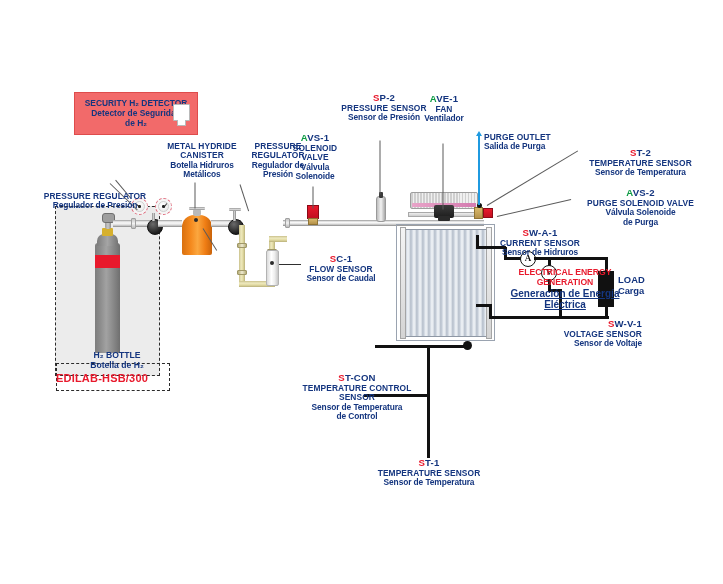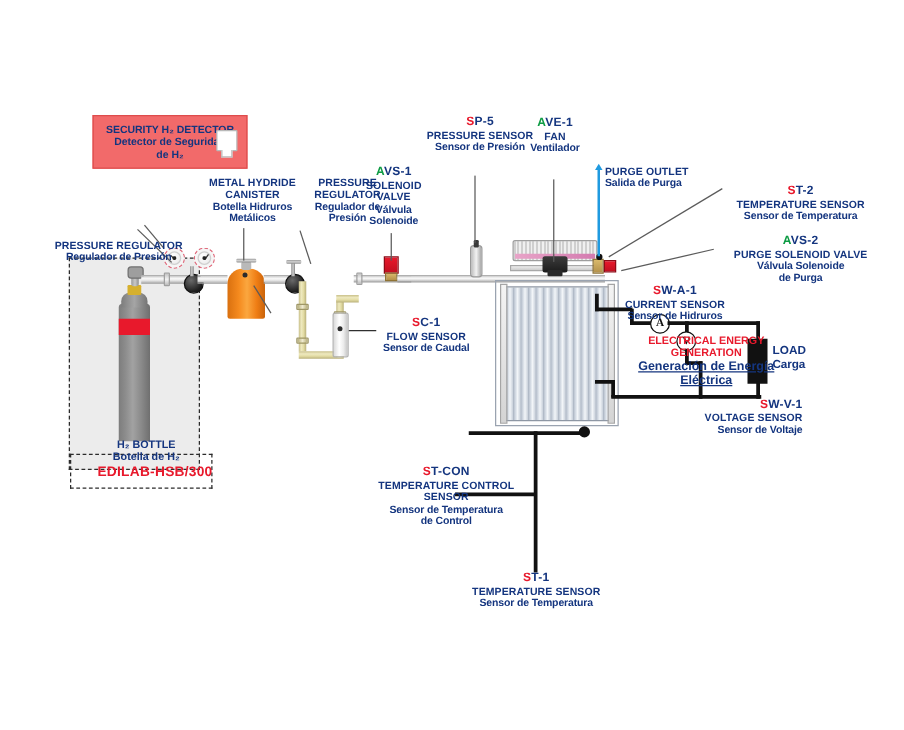--- a/index.html
+++ b/index.html
@@ -365,21 +365,21 @@
     position:absolute;
     text-align:center;
     font-weight:bold;
     color:#14357f;
     font-size:8.6px;
     line-height:1.2;
     white-space:nowrap;
   }
   #edilab {
     position:absolute;
-    text-align:right;
+    text-align:left;
     font-weight:bold;
     color:#e8192c;
     font-size:11px;
     letter-spacing:0.2px;
     white-space:nowrap;
   }
 </style>
 </head>
 <body>
 
@@ -540,21 +540,21 @@
 
   <div class="lbl" style="left:284px; top:133px; width:62px;">
     <div class="code"><span class="hotg">A</span><span>VS-1</span></div>
     <div class="en">SOLENOID</div>
     <div class="en">VALVE</div>
     <div class="es">Válvula</div>
     <div class="es">Solenoide</div>
   </div>
 
   <div class="lbl" style="left:331px; top:93px; width:106px;">
-    <div class="code"><span class="hot">S</span><span>P-5</span></div>
+    <div class="code"><span class="hot">S</span><span>P-2</span></div>
     <div class="en">PRESSURE SENSOR</div>
     <div class="es">Sensor de Presión</div>
   </div>
 
   <div class="lbl" style="left:415px; top:94px; width:58px;">
     <div class="code"><span class="hotg">A</span><span>VE-1</span></div>
     <div class="en">FAN</div>
     <div class="es">Ventilador</div>
   </div>
 

